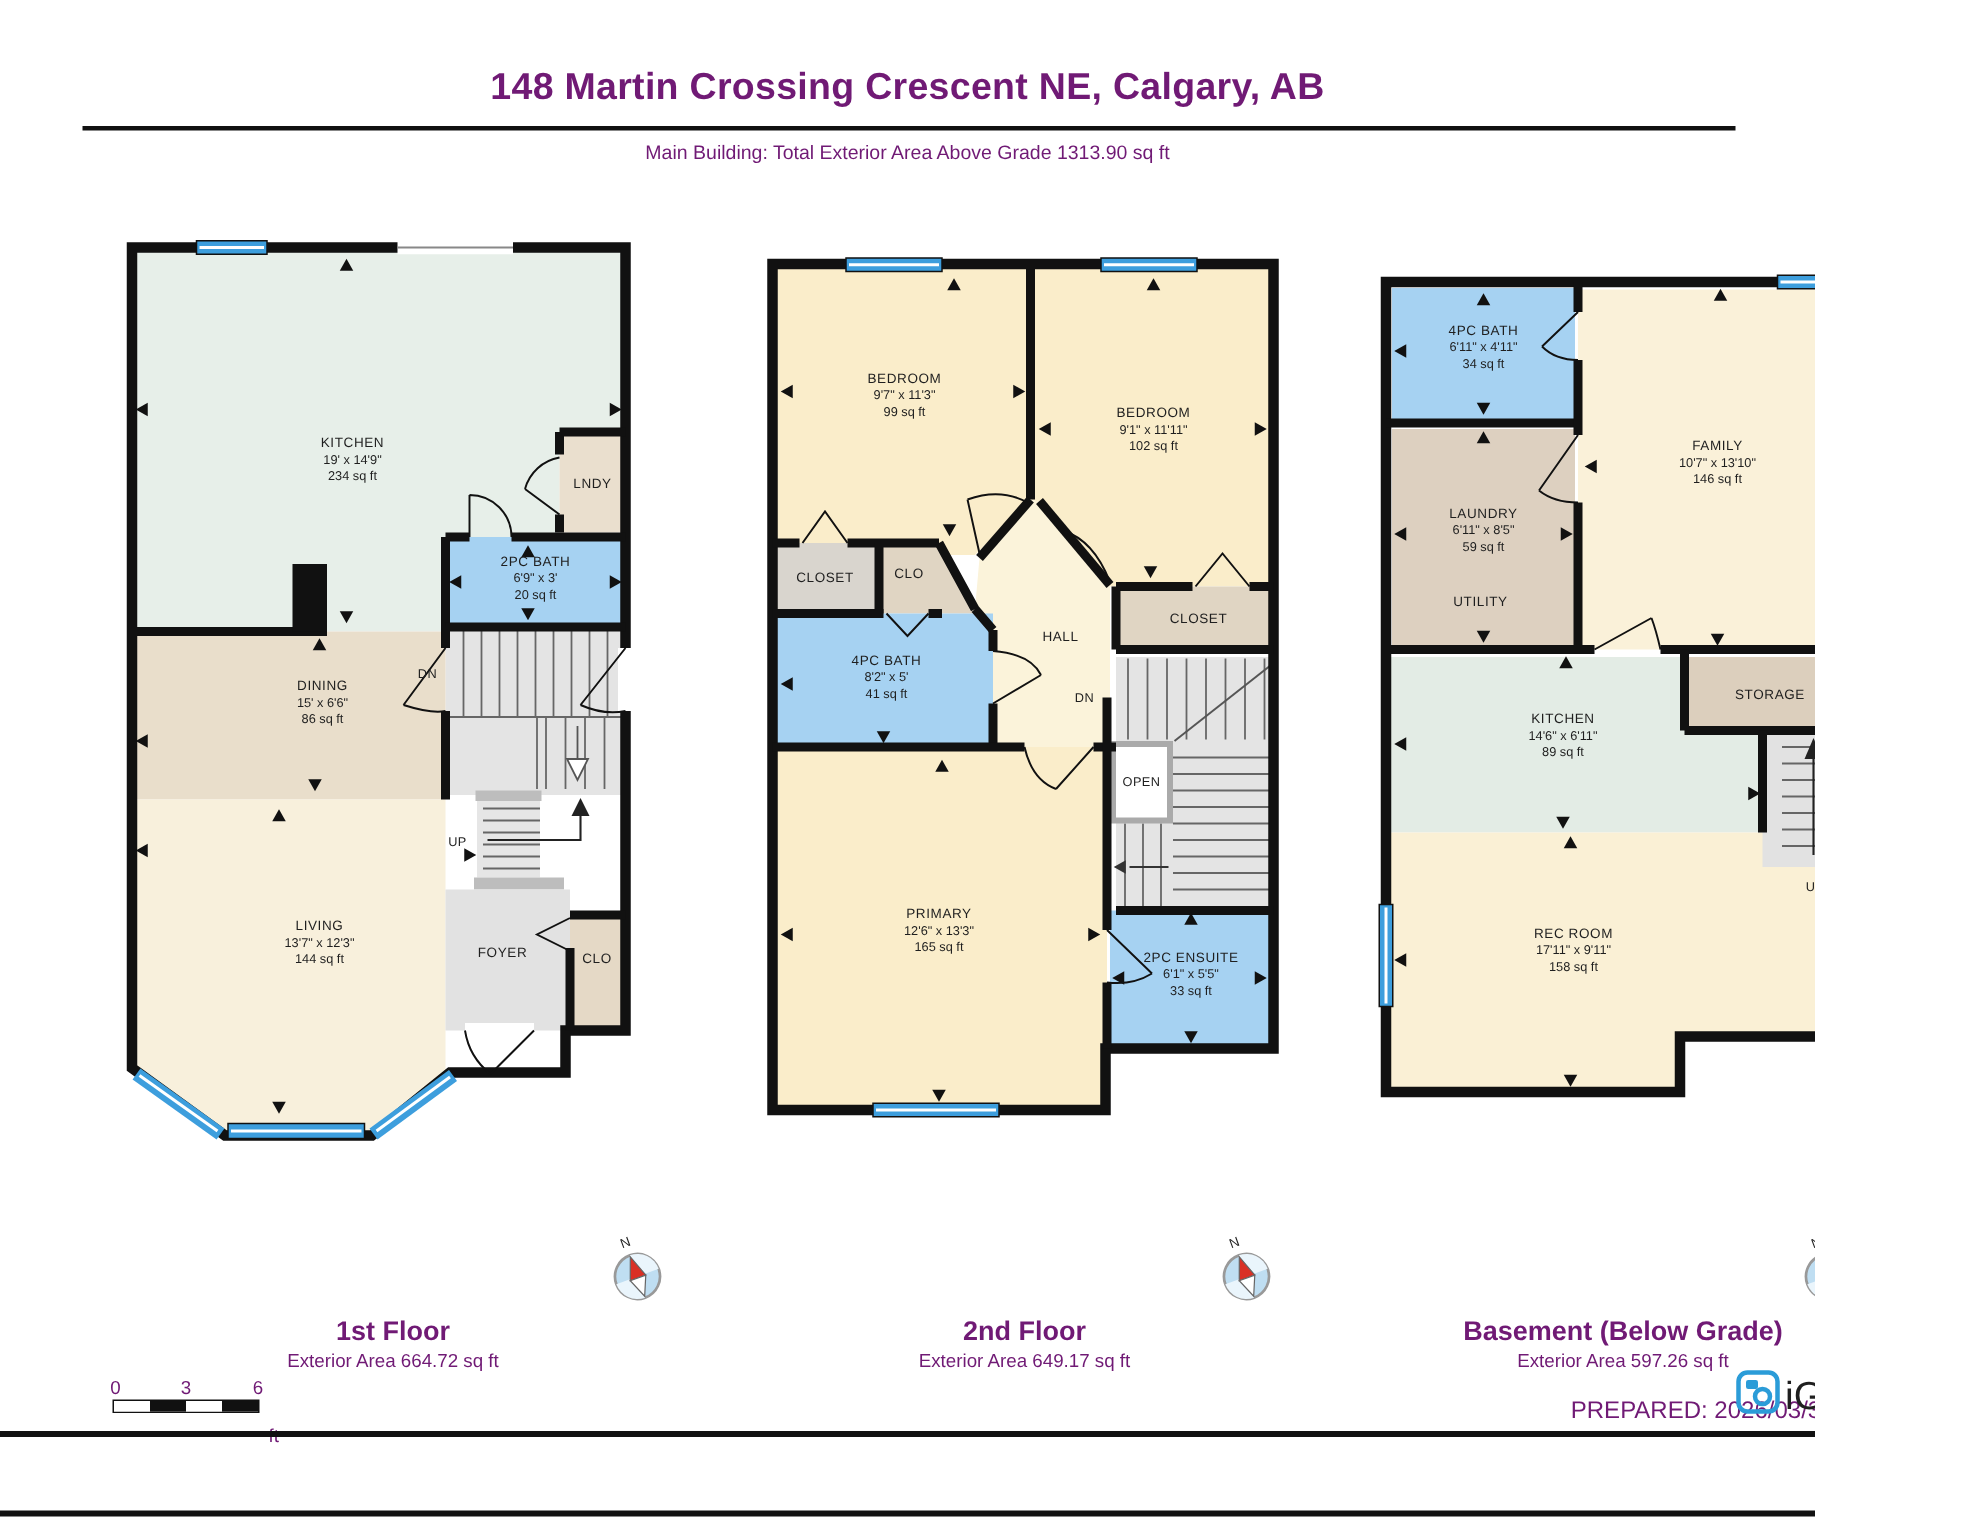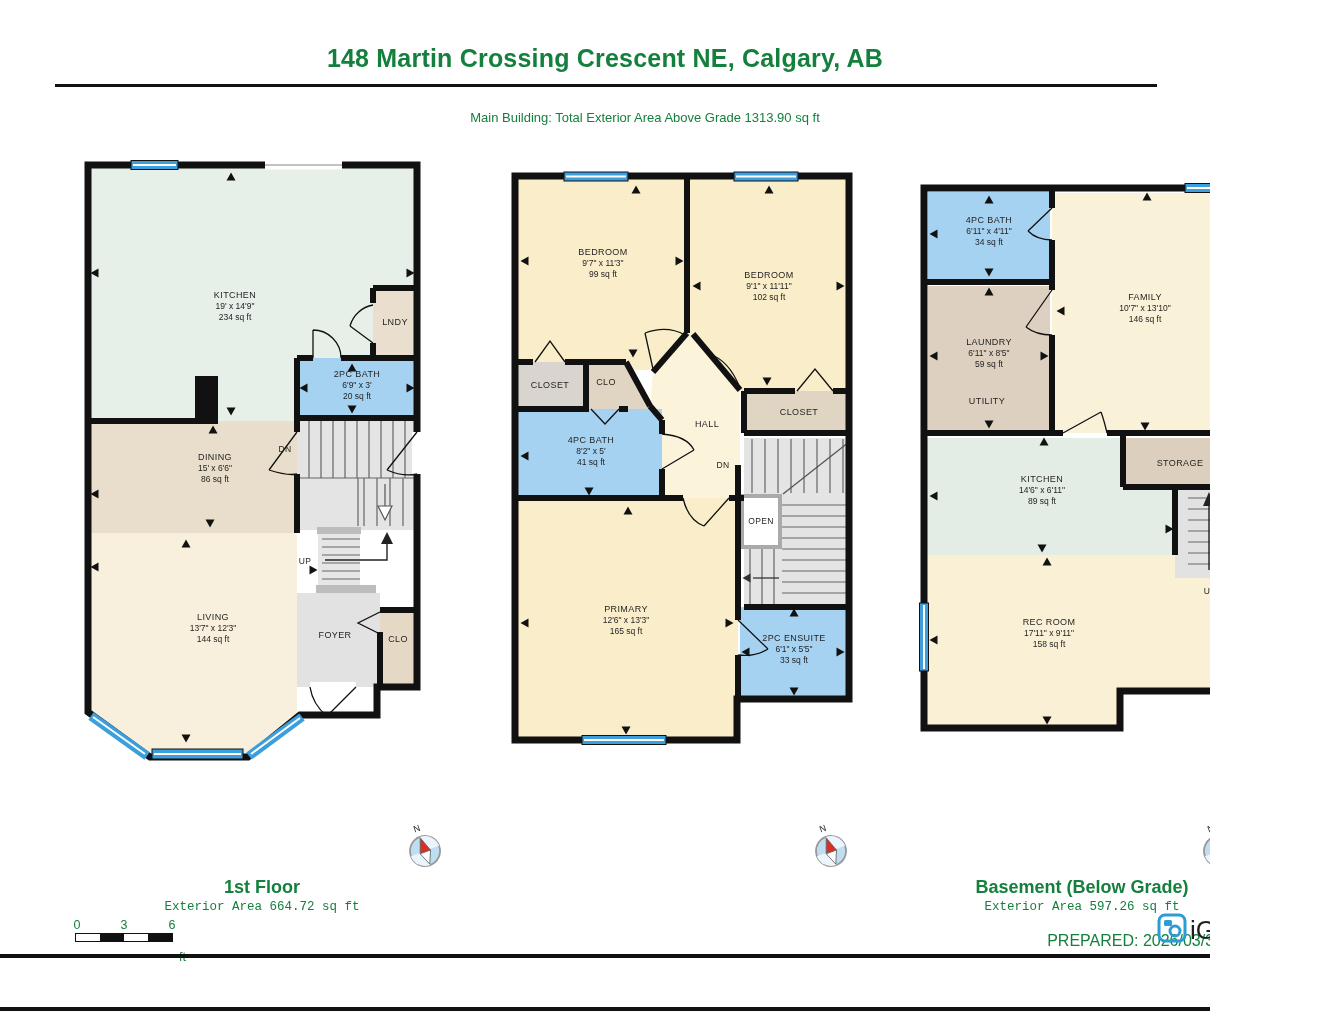--- a/index.html
+++ b/index.html
@@ -1,29 +1,29 @@
 <!DOCTYPE html>
 <html><head>
 <meta charset="utf-8">
 <style>
   html,body{margin:0;padding:0;background:#fff;}
   .page{position:relative;width:1210px;height:1024px;background:#fff;
-        font-family:"Liberation Sans",sans-serif;color:#15803d;overflow:hidden;}
+        font-family:"Liberation Sans",sans-serif;color:#701a75;overflow:hidden;}
   .title{position:absolute;top:44px;left:0;width:100%;text-align:center;
          font-size:25px;font-weight:bold;letter-spacing:.2px;}
   .title-rule{position:absolute;top:84px;left:55px;right:53px;height:3px;background:#111;}
-  .subtitle{position:absolute;top:110px;left:0;width:100%;text-align:center;font-size:13px;margin-left:40px;}
+  .subtitle{position:absolute;top:94px;left:0;width:100%;text-align:center;font-size:13px;}
   .plan{position:absolute;}
   svg text{font-family:"Liberation Sans",sans-serif;fill:#1f1f1f;}
   .rname{font-size:9px;letter-spacing:.4px;}
   .rsub{font-size:8.5px;}
   .small-lb{font-size:8.5px;letter-spacing:.3px;}
   .floor-caption{position:absolute;width:300px;text-align:center;top:877px;}
   .floor-name{font-size:18px;font-weight:bold;}
-  .floor-area{font-size:12.5px;margin-top:2px;font-family:Liberation Mono, monospace;}
+  .floor-area{font-size:12.5px;margin-top:2px;}
   .compass{position:absolute;}
   .scalebar{position:absolute;left:75px;top:918px;width:140px;height:34px;font-size:12.5px;}
   .scalebar .tick{position:absolute;top:0;transform:translateX(-50%);}
   .scalebar .bar{position:absolute;top:15px;left:0;width:96px;height:7px;border:1px solid #111;display:flex;}
   .scalebar .seg{width:24px;height:100%;}
   .scalebar .unit{position:absolute;left:104px;top:12px;margin-top:20px;}
   .prepared{position:absolute;left:861px;width:362px;top:932px;text-align:right;font-size:16px;}
   .footer-rule{position:absolute;top:954px;left:0;width:100%;height:4px;background:#111;}
   .bottom-rule{position:absolute;top:1007px;left:0;width:100%;height:4px;background:#111;}
   .disclaimer{position:absolute;left:55px;top:966px;font-size:12.8px;}
@@ -367,20 +367,24 @@
       <polygon points="24,19 18.5,34 29.5,34" fill="#d93025" stroke="#666" stroke-width="0.8"></polygon>
       <polygon points="18.5,34 29.5,34 24,47" fill="#fff" stroke="#666" stroke-width="0.8"></polygon>
       <text x="24" y="12" font-size="9" text-anchor="middle" fill="#333">N</text>
     </g>
   </svg>
 
   <div class="floor-caption" style="left:112px">
     <div class="floor-name">1st Floor</div>
     <div class="floor-area">Exterior Area 664.72 sq ft</div>
   </div>
+  <div class="floor-caption" style="left:533px">
+    <div class="floor-name">2nd Floor</div>
+    <div class="floor-area">Exterior Area 649.17 sq ft</div>
+  </div>
   <div class="floor-caption" style="left:932px">
     <div class="floor-name">Basement (Below Grade)</div>
     <div class="floor-area">Exterior Area 597.26 sq ft</div>
   </div>
 
   <div class="scalebar">
     <span class="tick" style="left:2px">0</span>
     <span class="tick" style="left:49px">3</span>
     <span class="tick" style="left:97px">6</span>
     <div class="bar">

